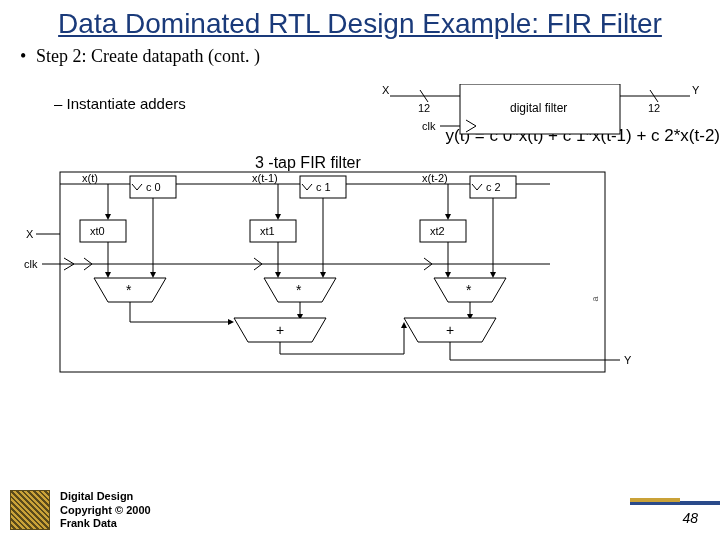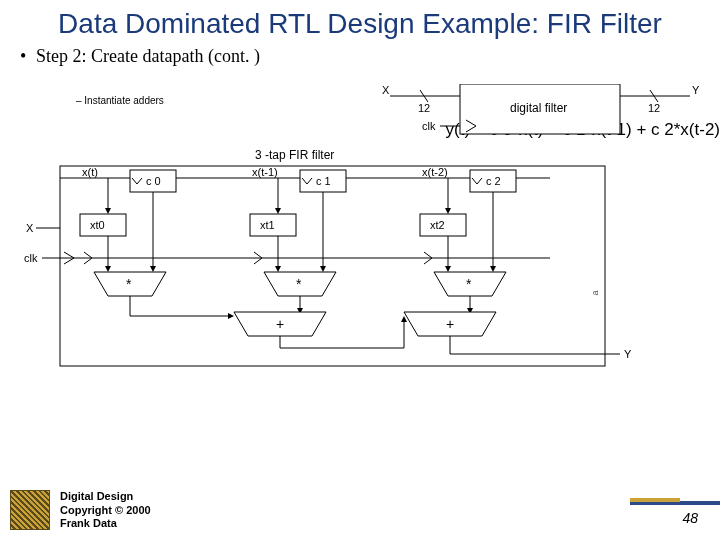--- a/index.html
+++ b/index.html
@@ -11,35 +11,36 @@
     background: #fff;
     position: relative;
     overflow: hidden;
   }
   .title {
     text-align: center;
     font-size: 28px;
     color: #1a3a7a;
     padding: 8px 40px 4px;
     line-height: 1.15;
+    text-decoration: underline;
   }
   .bullet-row {
     display: flex;
     align-items: flex-start;
     padding: 2px 0 0 20px;
   }
   .bullet-main {
     font-size: 18px;
     color: #000;
     font-family: Liberation Serif, serif;
   }
   .bullet-sub {
-    font-size: 10px;
+    font-size: 15px;
     color: #000;
-    padding-left: 76px;
+    padding-left: 54px;
     margin-top: 28px;
   }
   .bullet-dot { display:inline-block; width:16px; }
   .top-diag {
     position: absolute;
     left: 380px;
     top: 84px;
     width: 320px;
     height: 52px;
   }
@@ -51,21 +52,21 @@
   }
   .fir-area {
     position: relative;
     width: 680px;
     height: 230px;
     margin: 8px auto 0;
   }
   .fir-title {
     position: absolute;
     left: 235px; top: 0;
-    font-size: 12px;
+    font-size: 16px;
   }
   .fir-svg { position:absolute; left:0; top:0; }
   .footer {
     position: absolute;
     left: 60px;
     bottom: 10px;
     font-size: 11px;
     line-height: 1.2;
     font-weight: bold;
   }

